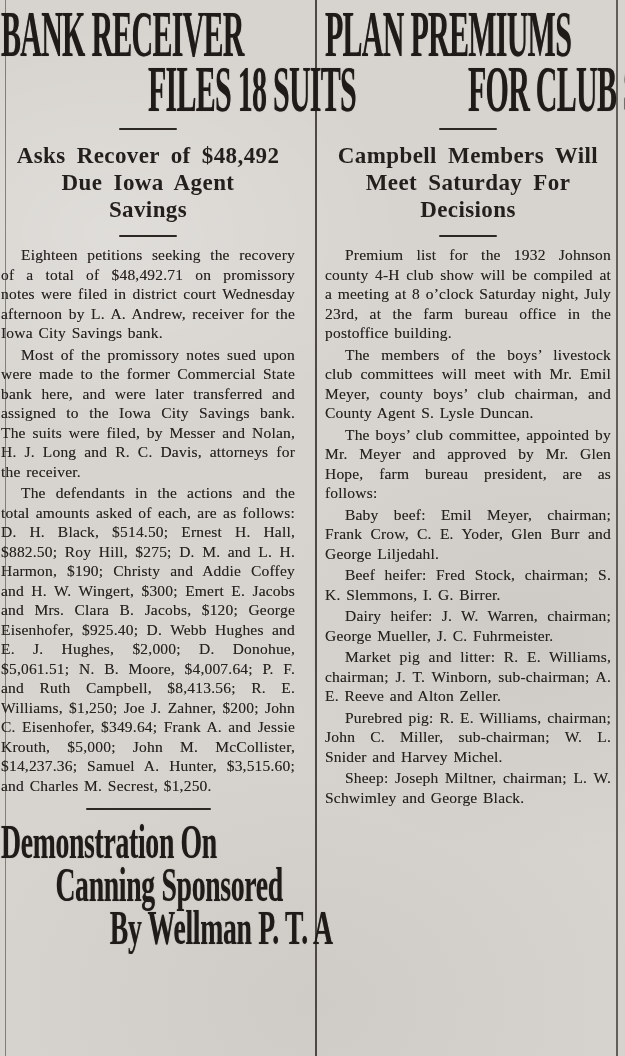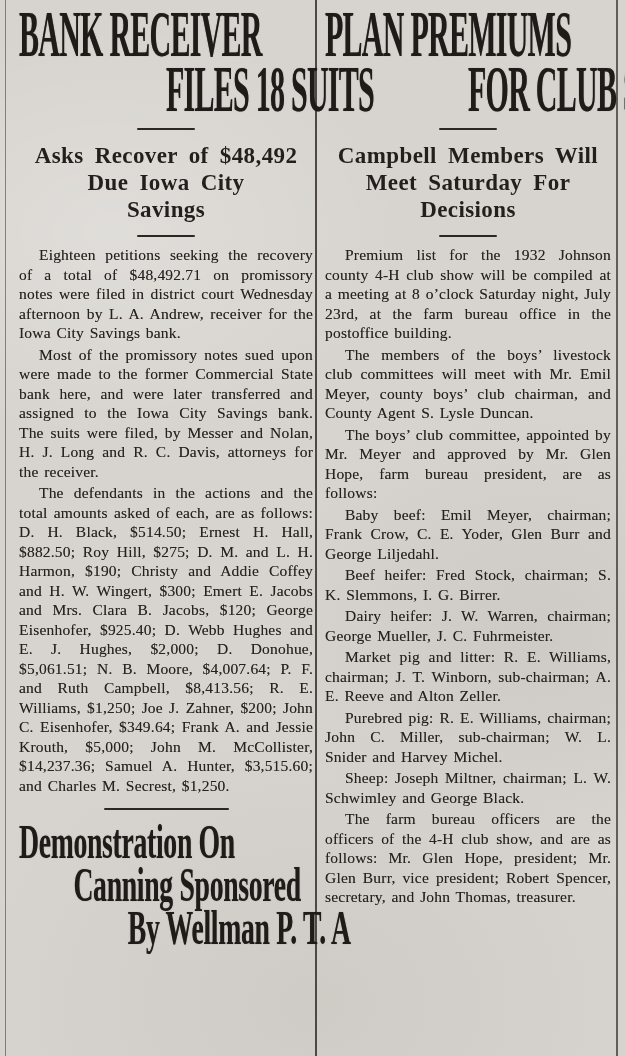--- a/index.html
+++ b/index.html
@@ -16,21 +16,21 @@
     color: #26221f;
     font-family: "Liberation Serif", "DejaVu Serif", serif;
     -webkit-font-smoothing: antialiased;
   }
   .vrule { position: absolute; top: 0; bottom: 0; background: #3a3631; }
   .vrule.edge-left   { left: 5px;  width: 1px; opacity: 0.55; }
   .vrule.divider     { left: 315px; width: 2px; opacity: 0.88; }
   .vrule.edge-right  { left: 616px; width: 2px; opacity: 0.75; }
 
   .col { position: absolute; top: 0; }
-  .col.left  { left: 19px;  width: 294px; }
+  .col.left  { left: 1px;  width: 294px; }
   .col.right { left: 325px; width: 286px; }
 
   
   .hl { margin: 7px 0 0 0; }
   .hl-line {
     display: block;
     font-weight: bold;
     font-size: 60px;
     line-height: 55px;
     height: 55px;
@@ -100,21 +100,21 @@
   <div class="vrule edge-right"></div>
 
   <article class="col left">
     <h1 class="hl">
       <span class="hl-line a-left">BANK RECEIVER</span>
       <span class="hl-line a-right">FILES 18 SUITS</span>
     </h1>
     <div class="rule short"></div>
     <h2 class="deck">
       <span class="deck-line">Asks Recover of $48,492</span>
-      <span class="deck-line">Due Iowa City</span>
+      <span class="deck-line">Due Iowa Agent</span>
       <span class="deck-line">Savings</span>
     </h2>
     <div class="rule short"></div>
     <div class="body-copy">
       <p>Eighteen petitions seeking the recovery of a total of $48,492.71 on promissory notes were filed in district court Wednesday afternoon by L. A. Andrew, receiver for the Iowa City Savings bank.</p>
       <p>Most of the promissory notes sued upon were made to the former Commercial State bank here, and were later transferred and assigned to the Iowa City Savings bank. The suits were filed, by Messer and Nolan, H. J. Long and R. C. Davis, attorneys for the receiver.</p>
       <p>The defendants in the actions and the total amounts asked of each, are as follows: D. H. Black, $514.50; Ernest H. Hall, $882.50; Roy Hill, $275; D. M. and L. H. Harmon, $190; Christy and Addie Coffey and H. W. Wingert, $300; Emert E. Jacobs and Mrs. Clara B. Jacobs, $120; George Eisenhofer, $925.40; D. Webb Hughes and E. J. Hughes, $2,000; D. Donohue, $5,061.51; N. B. Moore, $4,007.64; P. F. and Ruth Campbell, $8,413.56; R. E. Williams, $1,250; Joe J. Zahner, $200; John C. Eisenhofer, $349.64; Frank A. and Jessie Krouth, $5,000; John M. McCollister, $14,237.36; Samuel A. Hunter, $3,515.60; and Charles M. Secrest, $1,250.</p>
     </div>
     <div class="rule mid"></div>
     <h1 class="hl2">
@@ -139,17 +139,16 @@
     <div class="body-copy">
       <p>Premium list for the 1932 Johnson county 4-H club show will be compiled at a meeting at 8 o’clock Saturday night, July 23rd, at the farm bureau office in the postoffice building.</p>
       <p>The members of the boys’ livestock club committees will meet with Mr. Emil Meyer, county boys’ club chairman, and County Agent S. Lysle Duncan.</p>
       <p>The boys’ club committee, appointed by Mr. Meyer and approved by Mr. Glen Hope, farm bureau president, are as follows:</p>
       <p>Baby beef: Emil Meyer, chairman; Frank Crow, C. E. Yoder, Glen Burr and George Liljedahl.</p>
       <p>Beef heifer: Fred Stock, chairman; S. K. Slemmons, I. G. Birrer.</p>
       <p>Dairy heifer: J. W. Warren, chairman; George Mueller, J. C. Fuhrmeister.</p>
       <p>Market pig and litter: R. E. Williams, chairman; J. T. Winborn, sub-chairman; A. E. Reeve and Alton Zeller.</p>
       <p>Purebred pig: R. E. Williams, chairman; John C. Miller, sub-chairman; W. L. Snider and Harvey Michel.</p>
       <p>Sheep: Joseph Miltner, chairman; L. W. Schwimley and George Black.</p>
-      <p>The farm bureau officers are the officers of the 4-H club show, and are as follows: Mr. Glen Hope, president; Mr. Glen Burr, vice president; Robert Spencer, secretary, and John Thomas, treasurer.</p>
     </div>
   </article>
 
 </div>
 
 </body></html>

